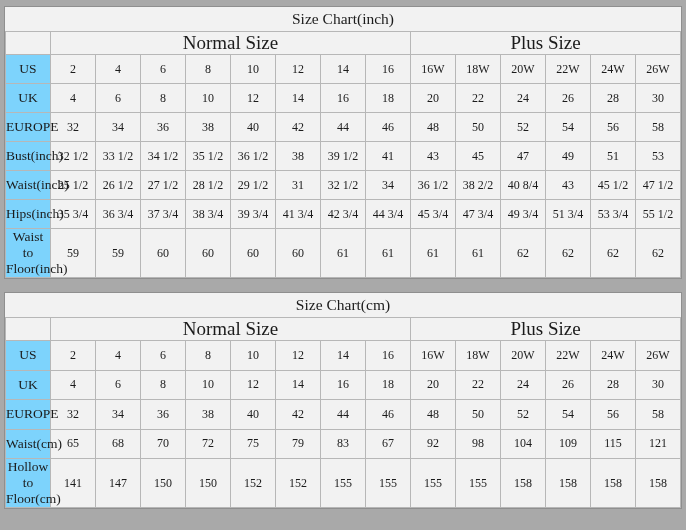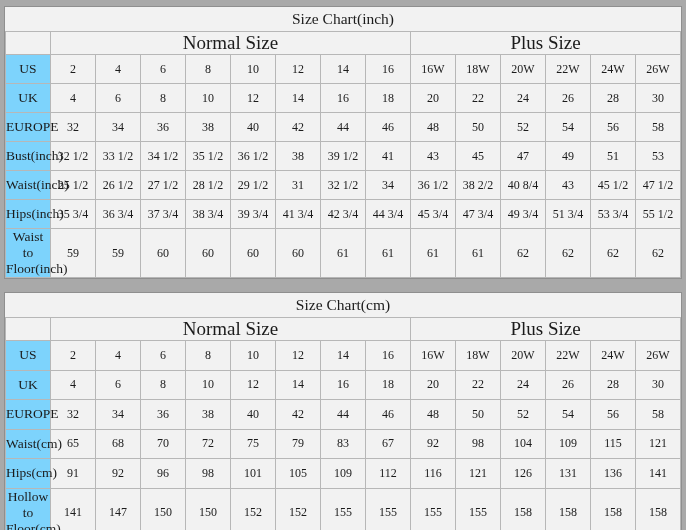--- a/index.html
+++ b/index.html
@@ -290,37 +290,20 @@
             <td class="val">79</td>
             <td class="val">83</td>
             <td class="val">67</td>
             <td class="val">92</td>
             <td class="val">98</td>
             <td class="val">104</td>
             <td class="val">109</td>
             <td class="val">115</td>
             <td class="val">121</td>
           </tr>
-          <tr class="data-row">
-            <td class="label-col row-label">Hips(cm)</td>
-            <td class="val">91</td>
-            <td class="val">92</td>
-            <td class="val">96</td>
-            <td class="val">98</td>
-            <td class="val">101</td>
-            <td class="val">105</td>
-            <td class="val">109</td>
-            <td class="val">112</td>
-            <td class="val">116</td>
-            <td class="val">121</td>
-            <td class="val">126</td>
-            <td class="val">131</td>
-            <td class="val">136</td>
-            <td class="val">141</td>
-          </tr>
           <tr class="data-row tall">
             <td class="label-col row-label">Hollow to Floor(cm)</td>
             <td class="val">141</td>
             <td class="val">147</td>
             <td class="val">150</td>
             <td class="val">150</td>
             <td class="val">152</td>
             <td class="val">152</td>
             <td class="val">155</td>
             <td class="val">155</td>

